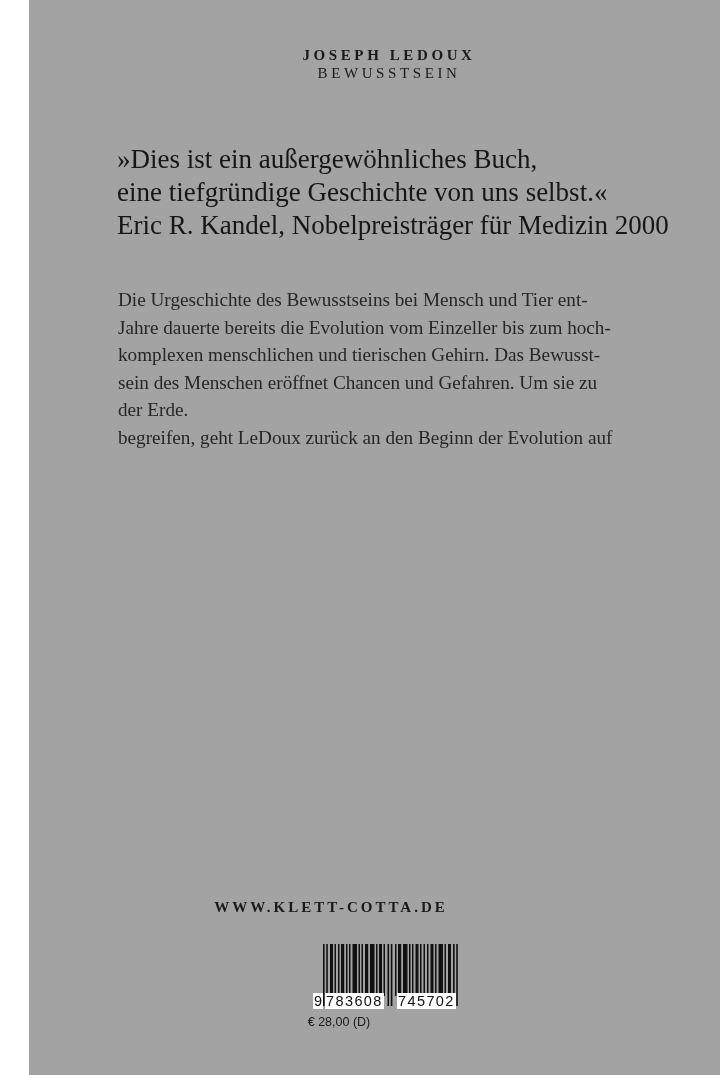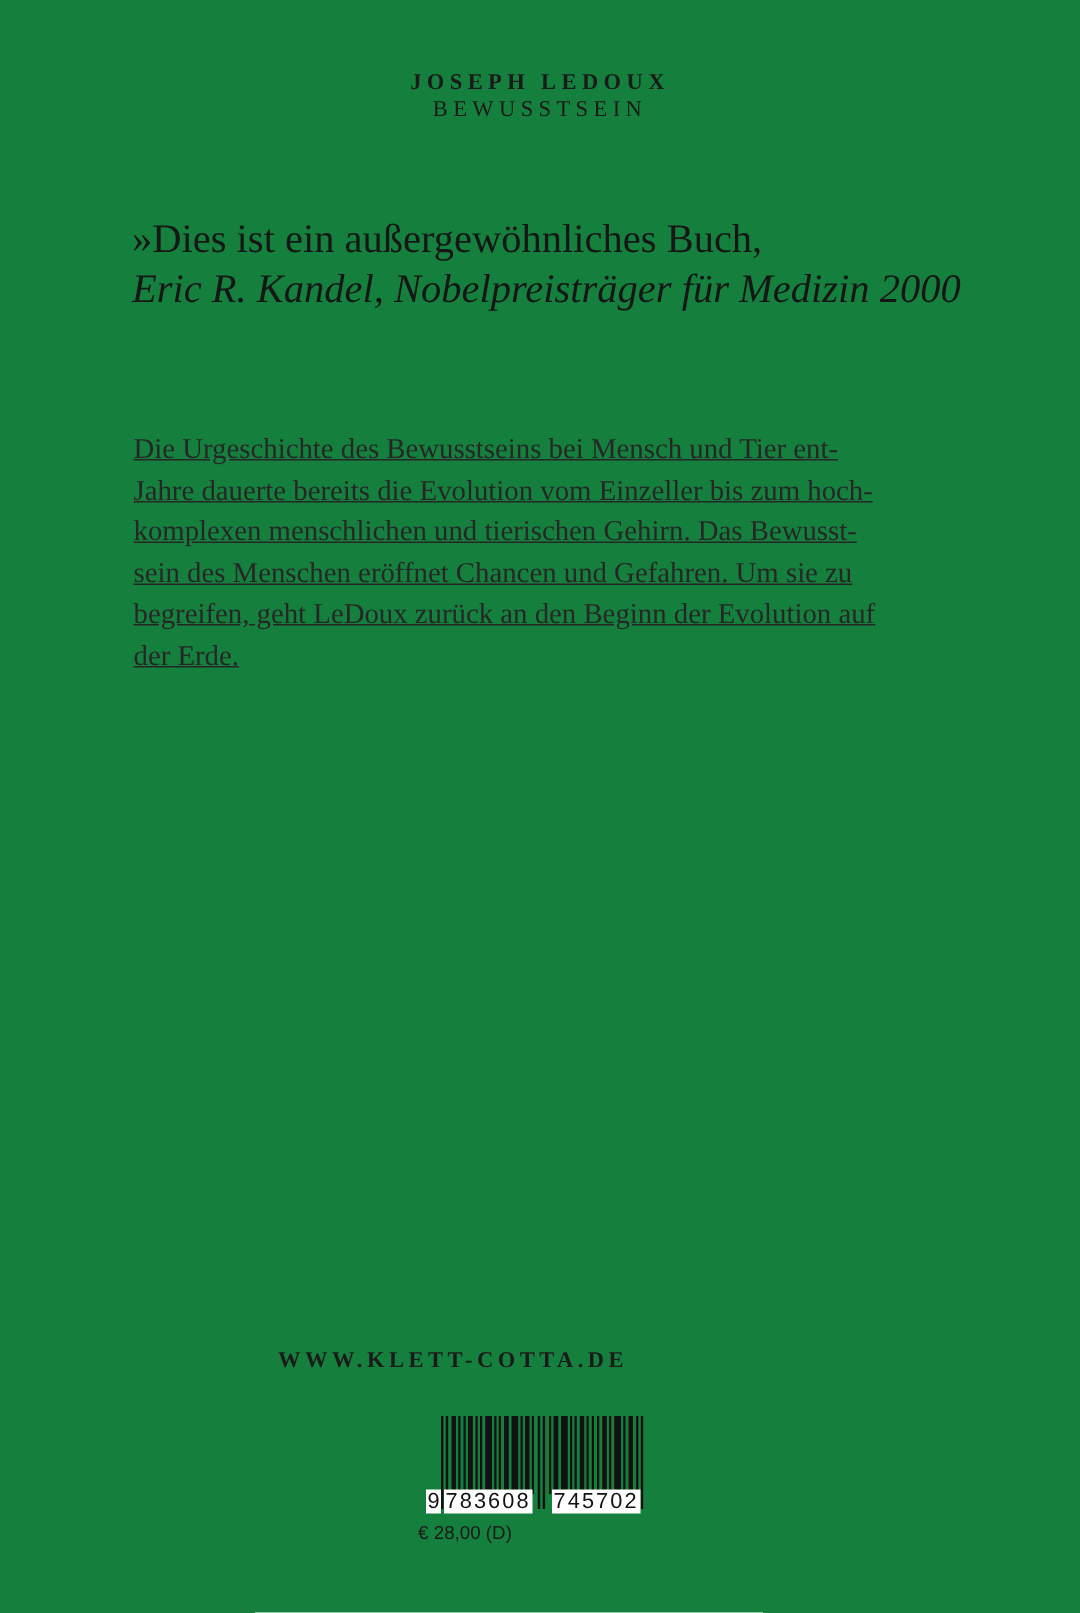--- a/index.html
+++ b/index.html
@@ -11,21 +11,22 @@
     width: 720px;
     height: 1075px;
     position: relative;
     overflow: hidden;
     color: #1c1c1c;
     font-family: "DejaVu Serif", "Liberation Serif", serif;
   }
   .page {
     position: absolute;
     inset: 0;
-    background: #15803d;
+    background: #a3a3a3;
+    margin-left: 29px;
   }
   .header {
     position: absolute;
     top: 46px;
     left: 0;
     width: 720px;
     text-align: center;
   }
   .author {
     font-family: "Liberation Serif", serif;
@@ -47,33 +48,31 @@
     top: 143px;
     left: 88px;
     width: 560px;
     font-family: "Liberation Serif", serif;
     font-size: 27px;
     line-height: 33px;
     color: #161616;
   }
   .quote-line { white-space: nowrap; }
   .quote-attrib {
-    font-style: italic;
     white-space: nowrap;
   }
   .body-text {
     position: absolute;
     top: 286px;
     left: 89px;
     width: 560px;
     font-family: "Liberation Serif", serif;
     font-size: 19.2px;
     line-height: 27.6px;
     color: #262626;
-    text-decoration: underline;
   }
   .body-line { white-space: nowrap; }
 
   .footer {
     position: absolute;
     top: 898px;
     left: 0;
     width: 604px;
     text-align: center;
   }
@@ -141,30 +140,31 @@
 
 <div class="page">
 
   <div class="header">
     <div class="author">JOSEPH LEDOUX</div>
     <div class="subtitle">BEWUSSTSEIN</div>
   </div>
 
   <div class="quote">
     <div class="quote-line">»Dies ist ein außergewöhnliches Buch,</div>
+    <div class="quote-line">eine tiefgründige Geschichte von uns selbst.«</div>
     <div class="quote-attrib">Eric R. Kandel, Nobelpreisträger für Medizin 2000</div>
   </div>
 
   <div class="body-text">
     <div class="body-line">Die Urgeschichte des Bewusstseins bei Mensch und Tier ent-</div>
     <div class="body-line">Jahre dauerte bereits die Evolution vom Einzeller bis zum hoch-</div>
     <div class="body-line">komplexen menschlichen und tierischen Gehirn. Das Bewusst-</div>
     <div class="body-line">sein des Menschen eröffnet Chancen und Gefahren. Um sie zu</div>
+    <div class="body-line">der Erde.</div>
     <div class="body-line">begreifen, geht LeDoux zurück an den Beginn der Evolution auf</div>
-    <div class="body-line">der Erde.</div>
   </div>
 
   <div class="footer">
     <div class="url">WWW.KLETT-COTTA.DE</div>
   </div>
 
   <div class="barcode-wrap">
     <svg class="barcode-svg" width="154" height="62" viewBox="0 0 154 62">
       <g fill="#111">
 

